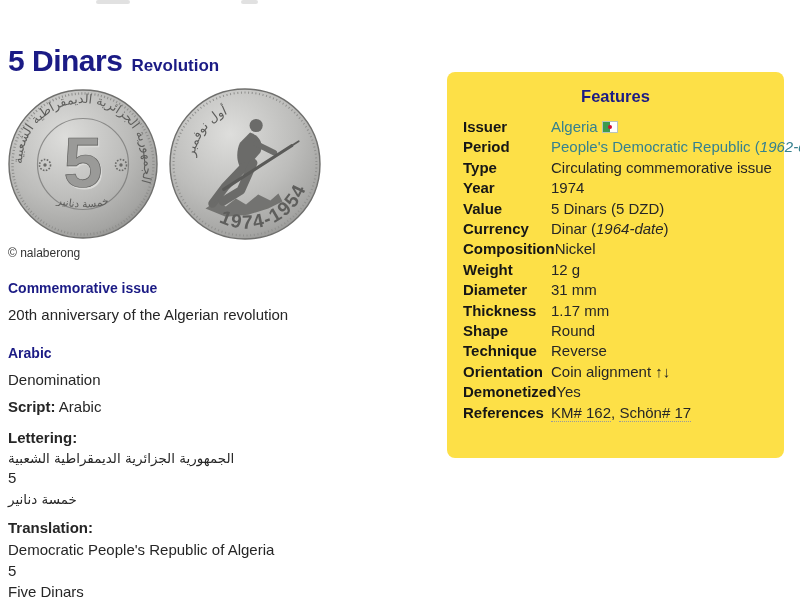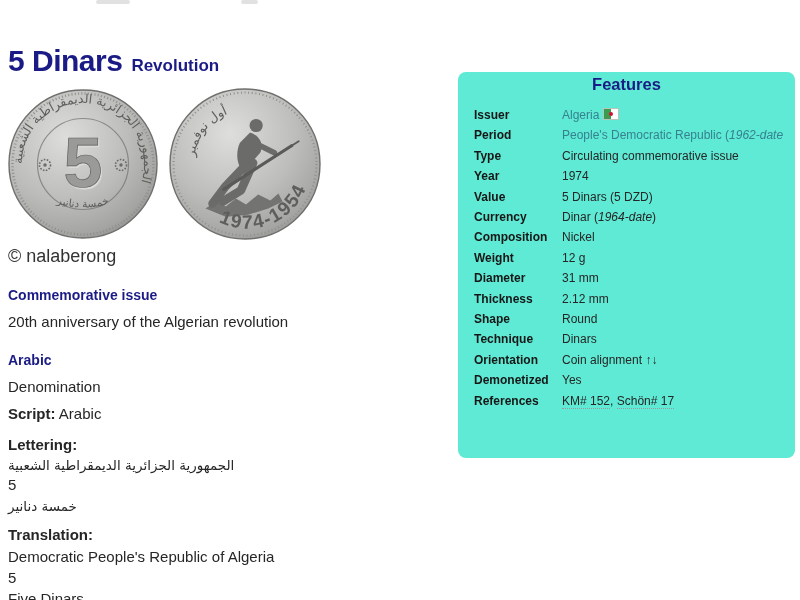--- a/index.html
+++ b/index.html
@@ -8,34 +8,34 @@
     background:#ffffff;color:#262626;
     font-family:"Liberation Sans","DejaVu Sans",sans-serif;
   }
   .artifact{position:absolute;top:0;height:4px;background:#d9d9d9;border-radius:2px;opacity:.8;}
   .left-col{position:absolute;left:8px;top:0;width:444px;}
   .page-title-row{margin-top:24px;display:flex;align-items:baseline;}
   .page-title{font-size:30px;font-weight:bold;color:#1b1b85;letter-spacing:-.5px;line-height:1;margin-top:22px;}
   .page-subtitle{font-size:17px;font-weight:bold;color:#1b1b85;margin-left:9px;}
   .coins-row{margin-top:12px;display:flex;gap:11px;align-items:center;}
   .coin{display:block;}
-  .credit{font-size:18px;color:#333;margin-top:6px;}
+  .credit{font-size:12px;color:#333;margin-top:6px;}
   h2{font-size:14px;font-weight:bold;color:#1b1b85;margin:21px 0 10px 0;line-height:1.1;}
   .body-line{font-size:15px;margin:0 0 9px 0;line-height:1.22;}
   .tight{margin:0 0 3px 0;}
   .blk-label{font-weight:bold;}
   .arabic{font-family:"DejaVu Sans",sans-serif;font-size:13.5px;text-align:left;}
   .sub-block{margin:12px 0 0 0;}
   
   .features-panel{
-    position:absolute;left:458px;top:72px;width:337px;height:386px;
-    background:#5eead4;border-radius:8px;padding:1px 16px;box-sizing:border-box;
+    position:absolute;left:447px;top:72px;width:337px;height:386px;
+    background:#fde047;border-radius:8px;padding:13px 16px;box-sizing:border-box;
   }
   .features-title{text-align:center;font-size:16.5px;font-weight:bold;color:#1b1b85;margin:2px 0 11px 0;}
-  .frow{display:flex;font-size:12px;line-height:20.4px;}
+  .frow{display:flex;font-size:15px;line-height:20.4px;}
   .flabel{flex:0 0 88px;font-weight:bold;color:#161616;}
   .fvalue{white-space:nowrap;color:#262626;}
   .teal,.teal i{color:#35818f;text-decoration:none;cursor:pointer;}
   .ref{border-bottom:1px dotted #9a9a9a;}
   .flag{display:inline-block;width:14px;height:10px;border:1px solid #b9c4ba;vertical-align:-1px;margin-left:4px;position:relative;background:linear-gradient(90deg,#3d9b4f 0 50%,#ffffff 50% 100%);}
   .flag::after{content:"";position:absolute;left:5px;top:3px;width:4px;height:4px;border-radius:50%;background:#d21034;}
   i{margin-top:16px;}
 </style>
 </head>
 <body>
@@ -177,35 +177,35 @@
   <div class="frow">
     <span class="flabel">Weight</span>
     <span class="fvalue">12 g</span>
   </div>
   <div class="frow">
     <span class="flabel">Diameter</span>
     <span class="fvalue">31 mm</span>
   </div>
   <div class="frow">
     <span class="flabel">Thickness</span>
-    <span class="fvalue">2.12 mm</span>
+    <span class="fvalue">1.17 mm</span>
   </div>
   <div class="frow">
     <span class="flabel">Shape</span>
     <span class="fvalue">Round</span>
   </div>
   <div class="frow">
     <span class="flabel">Technique</span>
-    <span class="fvalue">Dinars</span>
+    <span class="fvalue">Reverse</span>
   </div>
   <div class="frow">
     <span class="flabel">Orientation</span>
     <span class="fvalue">Coin alignment ↑↓</span>
   </div>
   <div class="frow">
     <span class="flabel">Demonetized</span>
     <span class="fvalue">Yes</span>
   </div>
   <div class="frow">
     <span class="flabel">References</span>
-    <span class="fvalue"><span class="ref">KM# 152</span><span>, </span><span class="ref">Schön# 17</span></span>
+    <span class="fvalue"><span class="ref">KM# 162</span><span>, </span><span class="ref">Schön# 17</span></span>
   </div>
 </div>
 
 </body></html>

